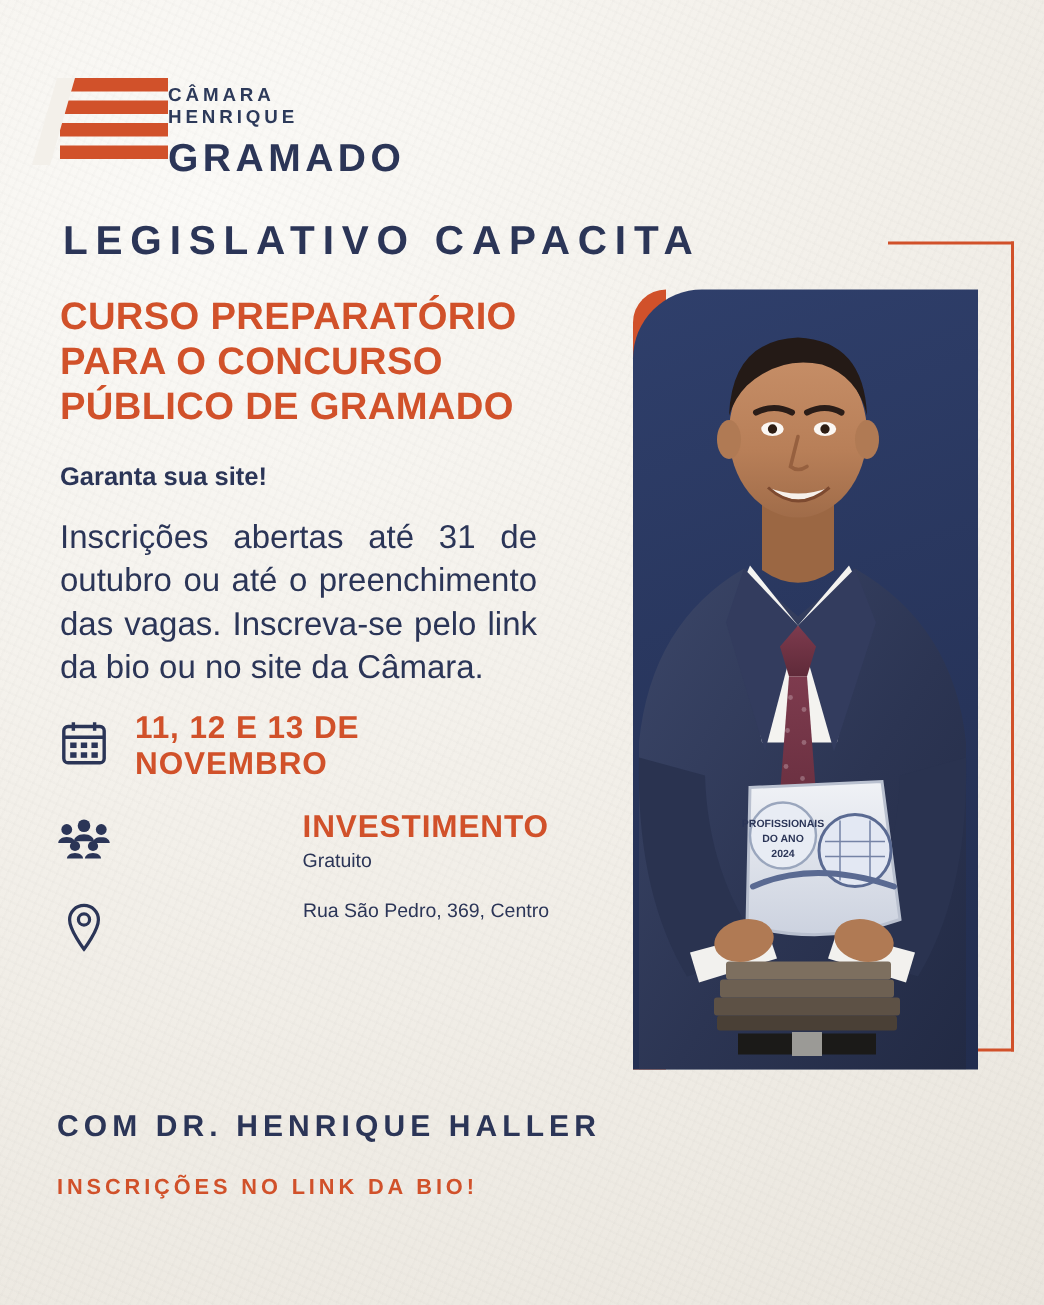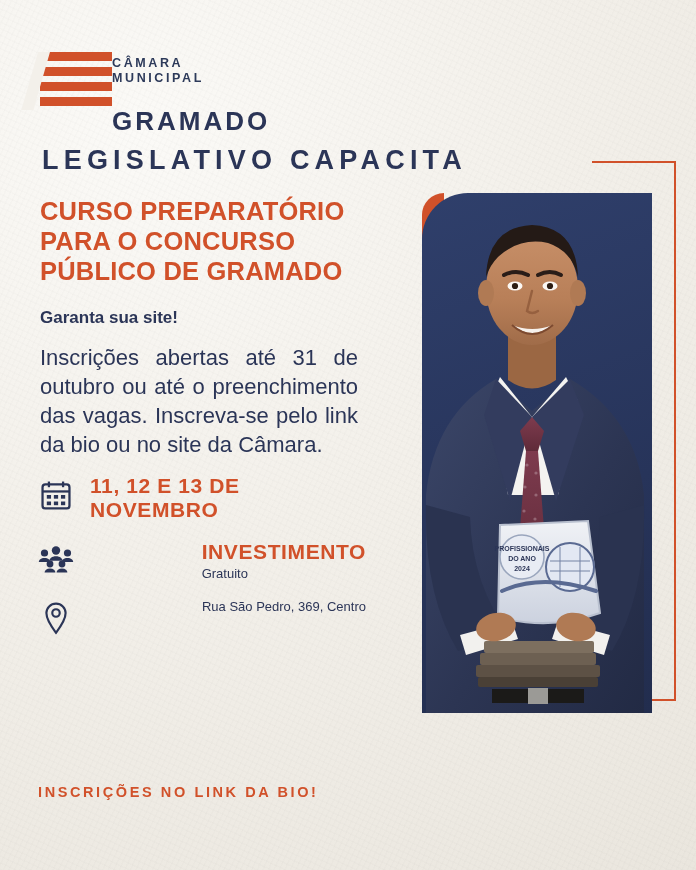--- a/index.html
+++ b/index.html
@@ -46,21 +46,21 @@
     transform-origin: top left;
     left: -2px;
   }
   .logo-text { padding-top: 4px; }
   .logo-text .small {
     font-size: 12.5px; letter-spacing: 2.6px; font-weight: 700;
     color: #2d3a5a; line-height: 15px;
   }
   .logo-text .big {
     font-size: 26px; letter-spacing: 3.0px; font-weight: 700;
-    color: #2b3557; line-height: 30px; margin-top: 20px;
+    color: #2b3557; line-height: 30px; margin-top: 4px;
   }
 
   
   .kicker {
     position: absolute; left: 42px; top: 145px;
     font-size: 27px; font-weight: 700; letter-spacing: 5.2px;
     color: #2b3557;
   }
   .title {
     position: absolute; left: 40px; top: 196px;
@@ -137,21 +137,21 @@
   <div class="logo-block">
     <div class="logo-mark">
       <div class="bar b1"></div>
       <div class="bar b2"></div>
       <div class="bar b3"></div>
       <div class="bar b4"></div>
       <div class="slash"></div>
     </div>
     <div class="logo-text">
       <div class="small">CÂMARA</div>
-      <div class="small">MUNICIPAL</div>
+      <div class="small">HENRIQUE</div>
       <div class="big">GRAMADO</div>
     </div>
   </div>
 
   <div class="kicker">LEGISLATIVO CAPACITA</div>
 
   <div class="title">CURSO PREPARATÓRIO PARA O CONCURSO PÚBLICO DE GRAMADO</div>
 
   <div class="lead">Garanta sua site!</div>
 
@@ -208,20 +208,21 @@
           <circle cx="12" cy="10" r="3.1"></circle>
         </svg>
       </div>
       <div class="info-main">
         <div class="sub">Rua São Pedro, 369, Centro</div>
       </div>
     </div>
 
   </div>
 
+  <div class="footer-name">COM DR. HENRIQUE HALLER</div>
   <div class="footer-cta">INSCRIÇÕES NO LINK DA BIO!</div>
 
   <div class="photo-wrap">
     <div class="frame-outline"></div>
     <div class="orange-edge"></div>
     <div class="blue-panel"></div>
 
     <svg class="person" viewBox="0 0 276 560" xmlns="http://www.w3.org/2000/svg">
       <defs>
         <clipPath id="panelClip">

